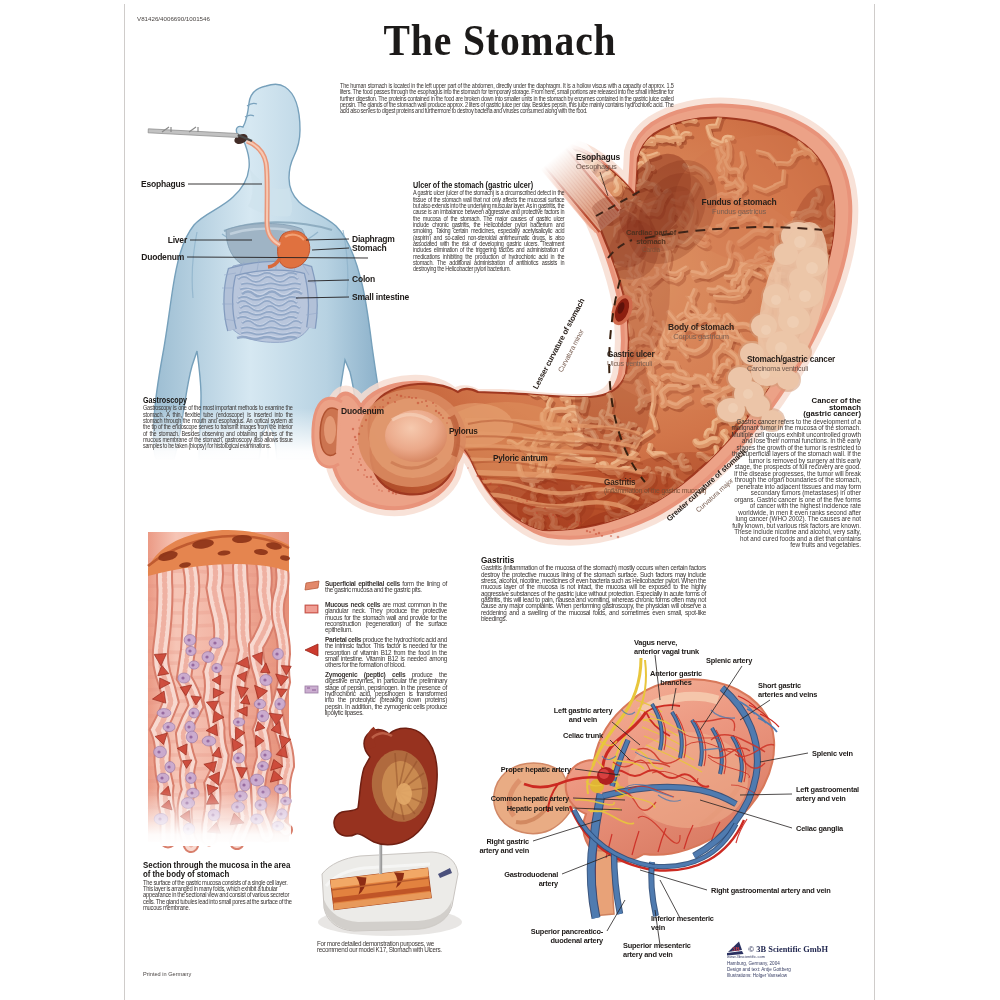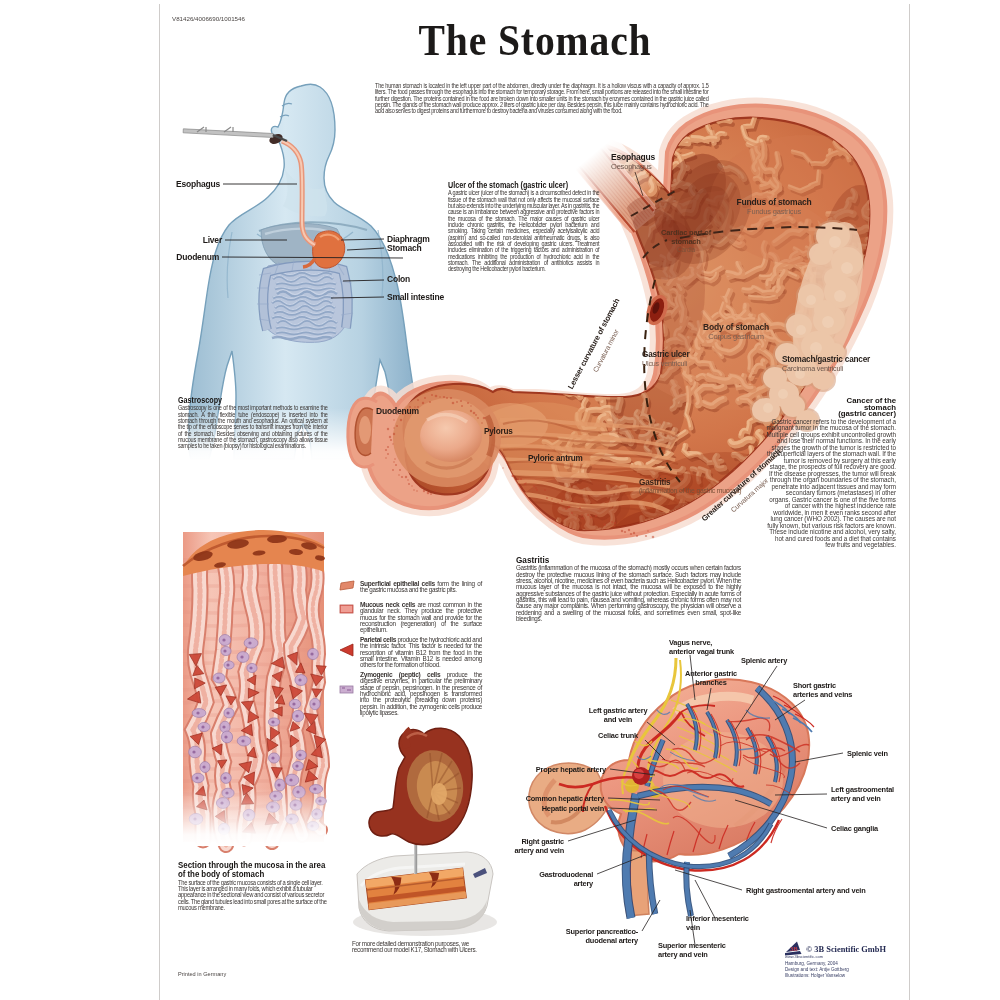--- a/index.html
+++ b/index.html
@@ -1,17 +1,17 @@
 <!DOCTYPE html>
 <html><head>
 <meta charset="utf-8">
 <style>
 html,body{margin:0;padding:0;background:#fff;}
 #page{position:relative;width:919px;height:1000px;background:#fff;overflow:hidden;
-  font-family:"Liberation Sans",sans-serif;color:#231f20;margin-left:35px;}
+  font-family:"Liberation Sans",sans-serif;color:#231f20;}
 .vline{position:absolute;top:4px;width:1px;height:996px;background:#cfccca;}
 #title{position:absolute;z-index:3;left:0;top:14px;width:1000px;text-align:center;
   font-family:"Liberation Serif",serif;font-weight:bold;font-size:45px;letter-spacing:1px;color:#1c1a19;}
 .blk{position:absolute;z-index:3;font-size:6.3px;line-height:6.35px;text-align:justify;color:#3a3533;letter-spacing:-0.28px;word-spacing:-0.2px;}
 .blk b.h{display:block;font-size:8.2px;letter-spacing:0;color:#171412;margin-bottom:1px;}
 </style>
 </head>
 <body>
 <div id="page">
 <div class="vline" style="left:124px"></div>
@@ -42,21 +42,21 @@
 
 <svg width="30" height="140" viewBox="0 0 30 140" style="position:absolute;left:303px;top:580px;">
 <path d="M3,3 L16,1 L15,8 L2,10 Z" fill="#e2886a" stroke="#b85a3a" stroke-width="0.8"></path>
 <rect x="2" y="25" width="13" height="8" fill="#e87a70" stroke="#b84a40" stroke-width="0.8"></rect>
 <path d="M3,27 h11 M3,29 h11 M3,31 h11" stroke="#f6c2b8" stroke-width="1"></path>
 <path d="M2,70 L15,64 L15,76 Z" fill="#cc3a2e" stroke="#992418" stroke-width="0.8"></path>
 <rect x="2" y="106" width="13" height="7" fill="#cbaed0" stroke="#9a7aa2" stroke-width="0.8"></rect>
 <path d="M4,108 h3 M9,110 h4" stroke="#8a5a94" stroke-width="1"></path>
 </svg>
 
-<div style="position:absolute;left:750px;top:941px;">
+<div style="position:absolute;left:727px;top:941px;">
 <svg width="150" height="45" viewBox="0 0 150 45">
 <path d="M1,11 L12,0.5 L15,9 Z" fill="#2a3060"></path>
 <path d="M0,12 L15,10 L16.5,13 L0,14.5 Z" fill="#2a3060"></path>
 <text x="5" y="10" font-family="Liberation Serif" font-size="6.5" font-weight="bold" fill="#c03a4a">3B</text>
 <text x="21" y="10.5" font-family="Liberation Serif" font-size="8.4" font-weight="bold" fill="#242a52">© 3B Scientific GmbH</text>
 <text x="0" y="17" font-family="Liberation Sans" font-size="4" fill="#343a62">www.3bscientific.com</text>
 <text x="0" y="24" font-family="Liberation Sans" font-size="4.6" fill="#3a4066">Hamburg, Germany, 2004</text>
 <text x="0" y="30" font-family="Liberation Sans" font-size="4.6" fill="#3a4066">Design and text: Antje Gottberg</text>
 <text x="0" y="36" font-family="Liberation Sans" font-size="4.6" fill="#3a4066">Illustrations: Holger Vanselow</text>
 </svg></div>

